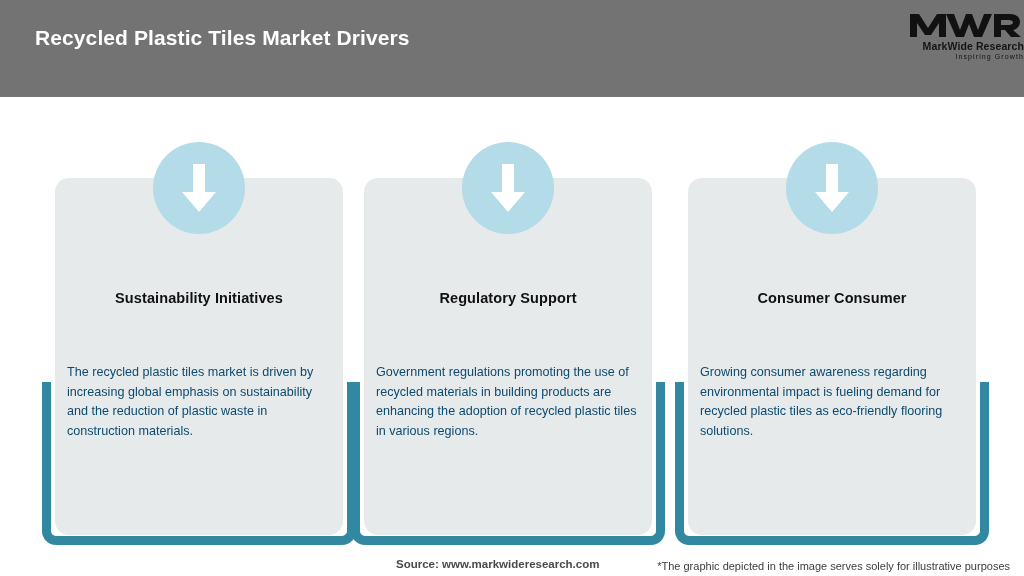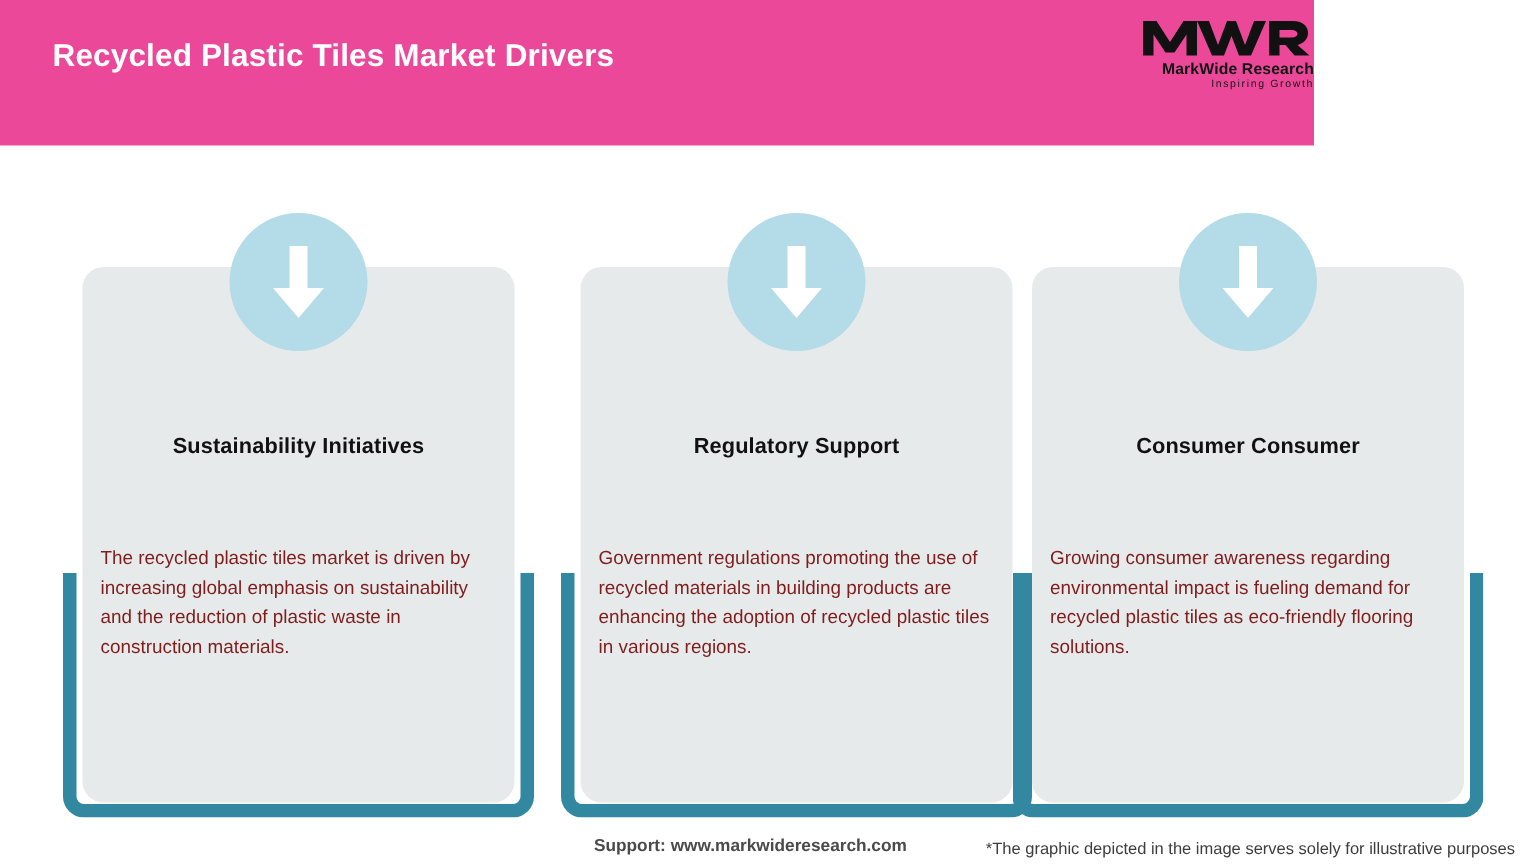--- a/index.html
+++ b/index.html
@@ -13,23 +13,23 @@
     font-family: "Liberation Sans", sans-serif;
     overflow: hidden;
     position: relative;
   }
 
   
   .header {
     position: absolute;
     left: 0;
     top: 0;
-    width: 876px;
+    width: 1024px;
     height: 97px;
-    background: #ec4899;
+    background: #737373;
   }
   .header-title {
     position: absolute;
     left: 35px;
     top: 26px;
     font-size: 21px;
     font-weight: bold;
     color: #ffffff;
     letter-spacing: 0.1px;
     white-space: nowrap;
@@ -73,21 +73,21 @@
     width: 1024px;
     height: 576px;
   }
   .card-slot {
     position: absolute;
     top: 142px;
     width: 308px;
     height: 404px;
   }
   .card-slot.s0 { left: 55px; }
-  .card-slot.s1 { left: 387px; }
+  .card-slot.s1 { left: 364px; }
   .card-slot.s2 { left: 688px; }
 
   
   .card-frame {
     position: absolute;
     left: -13px;
     top: 240px;
     width: 314px;
     height: 163px;
     box-sizing: border-box;
@@ -135,21 +135,21 @@
     letter-spacing: 0.1px;
   }
 
   .card-body {
     position: absolute;
     left: 12px;
     top: 185px;
     width: 268px;
     font-size: 12.6px;
     line-height: 19.5px;
-    color: #7f1d1d;
+    color: #0c4a6e;
     text-align: left;
   }
 
   
   .footer-source {
     position: absolute;
     left: 396px;
     top: 558px;
     font-size: 11.5px;
     font-weight: bold;
@@ -218,14 +218,14 @@
     </div>
     <div class="card-icon">
       <svg width="40" height="52" viewBox="0 0 40 52">
         <path d="M14 2 L26 2 L26 30 L37 30 L20 50 L3 30 L14 30 Z" fill="#ffffff"></path>
       </svg>
     </div>
   </div>
 
 </div>
 
-<div class="footer-source">Support: www.markwideresearch.com</div>
+<div class="footer-source">Source: www.markwideresearch.com</div>
 <div class="footer-note">*The graphic depicted in the image serves solely for illustrative purposes</div>
 
 </body></html>

